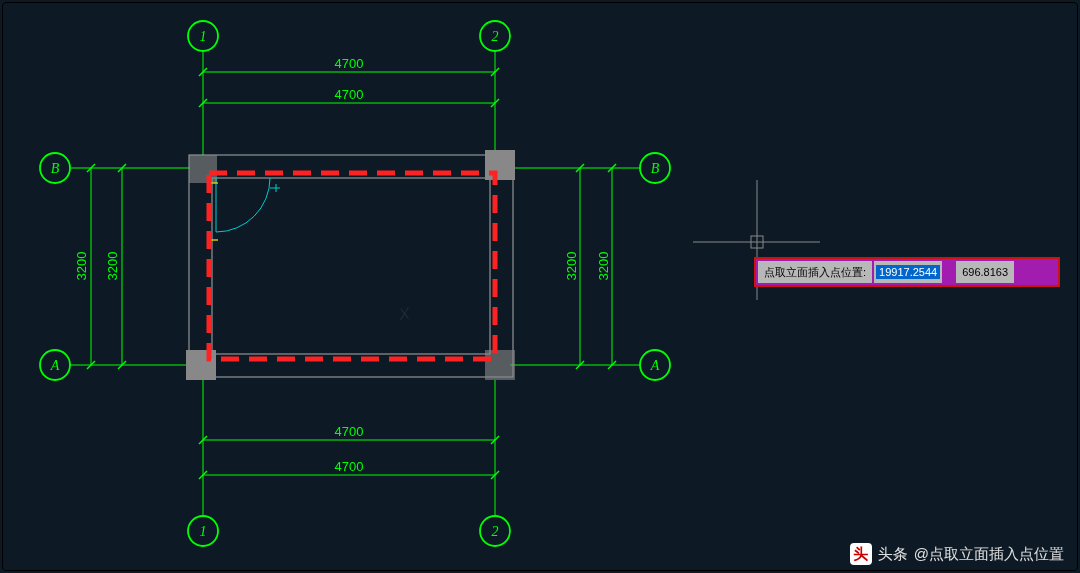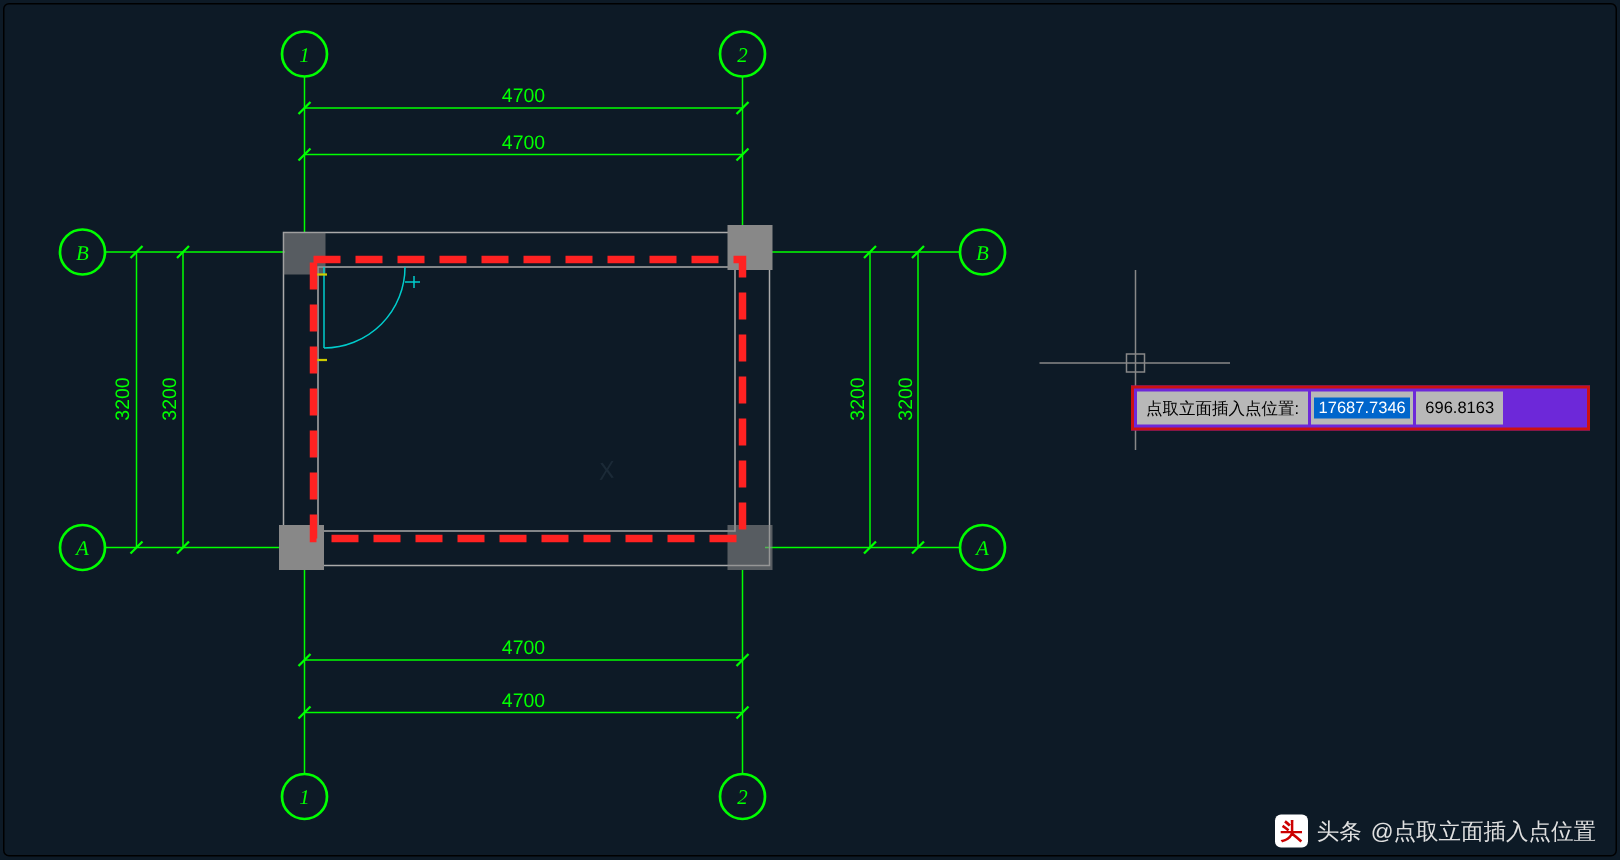--- a/index.html
+++ b/index.html
@@ -39,21 +39,21 @@
     .cursor-line { stroke: #888; stroke-width: 1; }
     .watermark { fill: #2a3a48; font-size: 16px; font-style: italic; opacity: 0.5; }
     
     .input-wrap {
       position: absolute;
       left: 754px;
       top: 257px;
       width: 306px;
       height: 30px;
       border: 2px solid #cc1111;
-      background: #6d28d9;
+      background: #a21caf;
       display: flex;
       align-items: center;
       padding: 2px;
       gap: 2px;
     }
     .input-label {
       color: #000;
       background: #b8b8b8;
       font-size: 11px;
       padding: 4px 6px;
@@ -76,20 +76,21 @@
       padding: 1px 3px;
     }
     .input-field2 {
       background: #b8b8b8;
       color: #000;
       font-size: 11px;
       height: 22px;
       display: flex;
       align-items: center;
       padding: 0 6px;
+      margin-left: 12px;
     }
     .attribution {
       position: absolute;
       right: 16px;
       bottom: 8px;
       color: #e0e0e0;
       font-size: 15px;
       display: flex;
       align-items: center;
       gap: 6px;
@@ -243,21 +244,21 @@
   <g>
     <line class="cursor-line" x1="693" y1="242" x2="820" y2="242"></line>
     <line class="cursor-line" x1="757" y1="180" x2="757" y2="300"></line>
     <rect x="751" y="236" width="12" height="12" fill="none" stroke="#888" stroke-width="1"></rect>
   </g>
 </svg>
 
 <div class="input-wrap">
   <div class="input-label">点取立面插入点位置:</div>
   <div class="input-field1">
-    <span class="sel">17687.7346</span>
+    <span class="sel">19917.2544</span>
   </div>
   <div class="input-field2">696.8163</div>
 </div>
 
 <div class="attribution">
   <div class="logo">头</div>
   <span>头条</span>
   <span>@点取立面插入点位置</span>
 </div>
 

